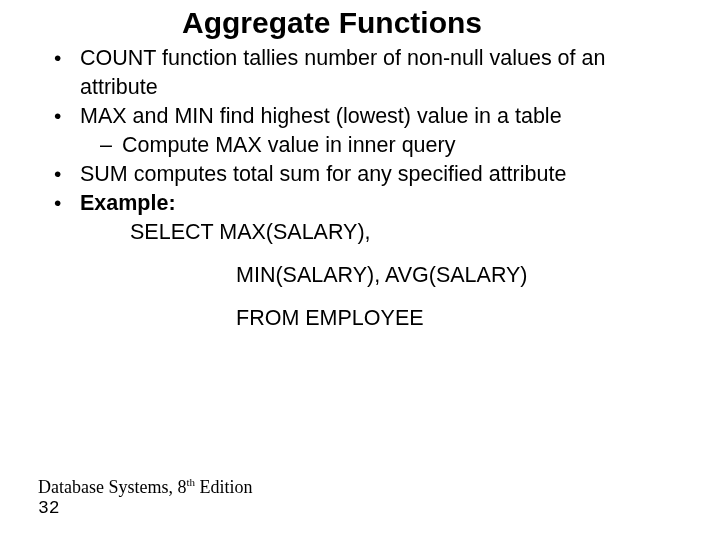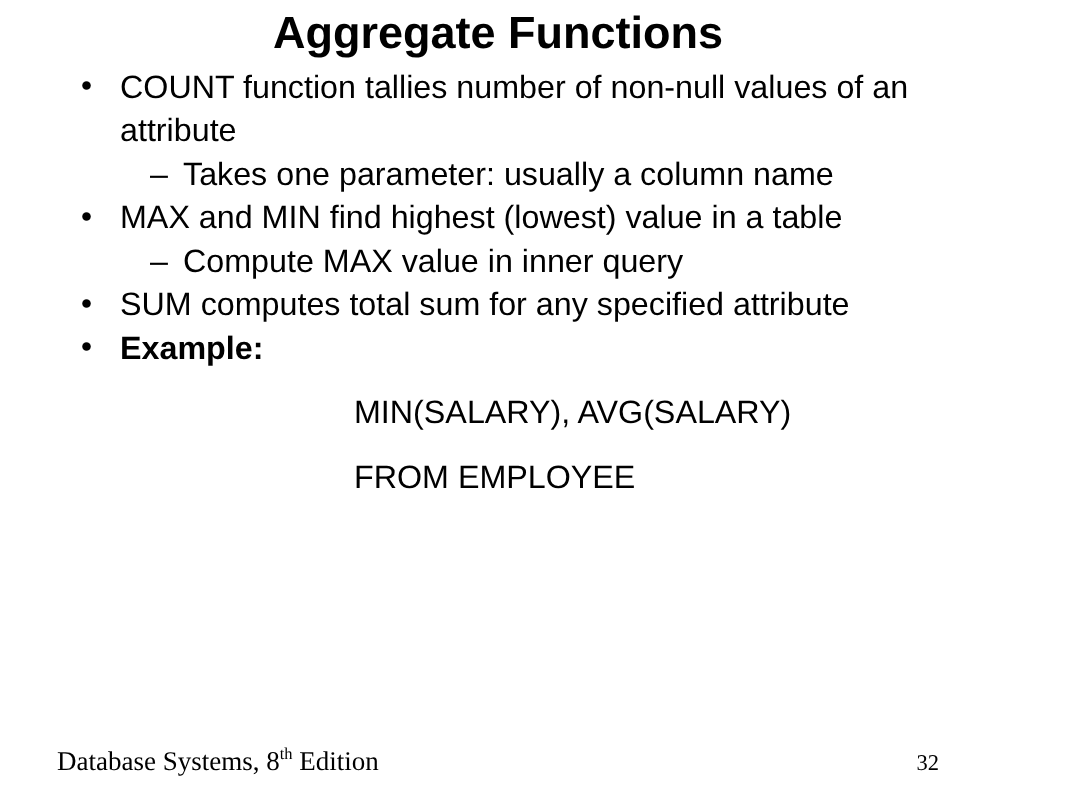--- a/index.html
+++ b/index.html
@@ -74,51 +74,50 @@
   .footer {
     position: absolute;
     bottom: 22px;
     left: 38px;
     right: 38px;
     display: flex;
     justify-content: space-between;
     align-items: baseline;
     font-family: "Times New Roman", Times, serif;
     font-size: 18px;
+    flex-direction: column;
   }
   .footer .sup { font-size: 11px; vertical-align: super; }
-  .pagenum { font-family: Liberation Serif, serif; font-size: 15px; }
+  .pagenum { font-family: Liberation Mono, monospace; font-size: 18px; }
 </style>
 </head>
 <body>
 
 <div class="slide">
 
   <div class="title">Aggregate Functions</div>
 
   <div class="body">
     <ul class="level1">
       <li>
         <span>COUNT function tallies number of non-null values of an attribute</span>
-        <ul class="level2">
-          <li><span>Takes one parameter: usually a column name</span></li>
-        </ul>
       </li>
       <li>
         <span>MAX and MIN find highest (lowest) value in a table</span>
         <ul class="level2">
           <li><span>Compute MAX value in inner query</span></li>
         </ul>
       </li>
       <li>
         <span>SUM computes total sum for any specified attribute</span>
       </li>
       <li>
         <span class="bold">Example:</span>
         <div class="code-block">
+          <div class="code-line1">SELECT   MAX(SALARY),</div>
           <div class="code-line-indent">MIN(SALARY), AVG(SALARY)</div>
           <div class="code-line-indent">FROM EMPLOYEE</div>
         </div>
       </li>
     </ul>
   </div>
 
   <div class="footer">
     <div>
       <span>Database Systems, 8</span><span class="sup">th</span><span> Edition</span>

